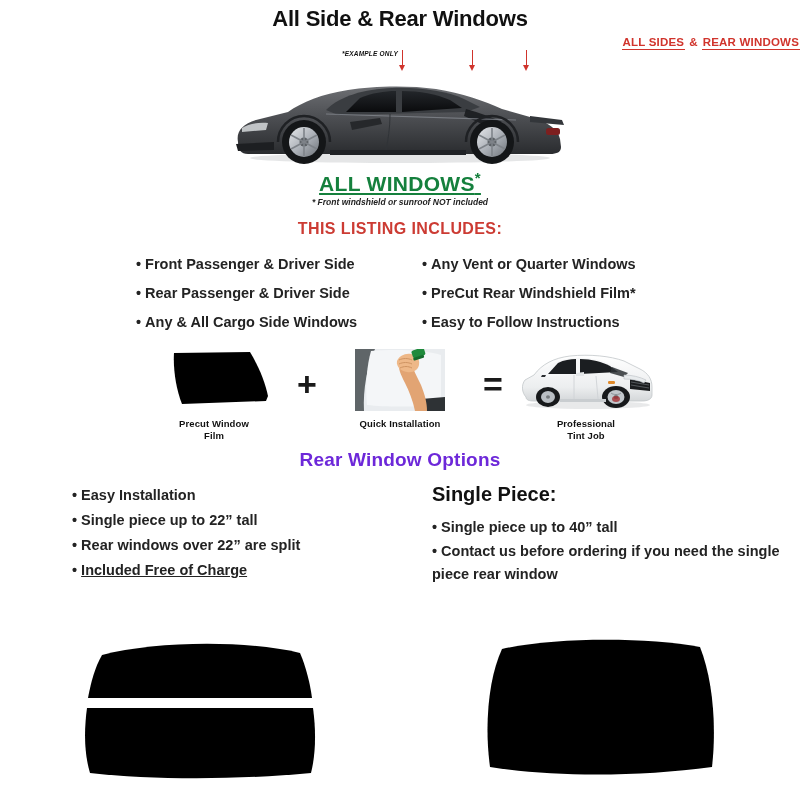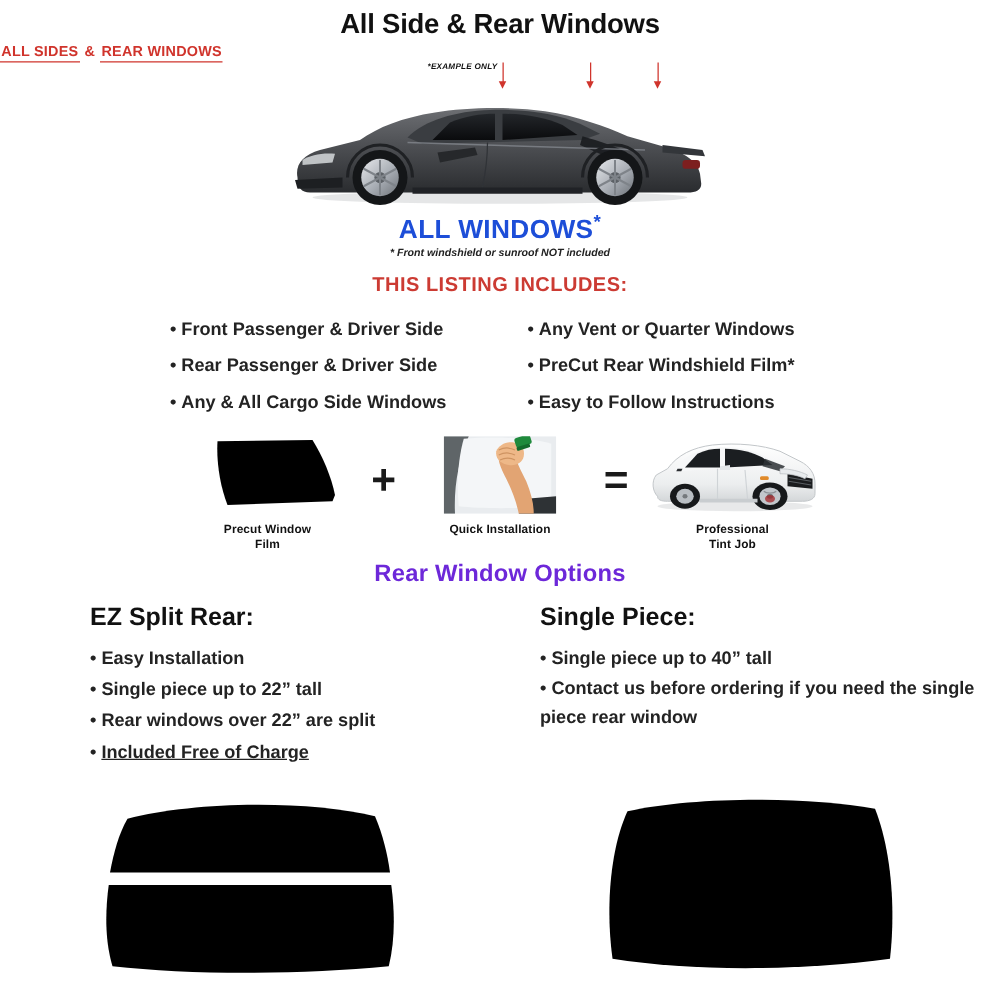--- a/index.html
+++ b/index.html
@@ -38,21 +38,21 @@
   
   .callout {
     position: relative;
     height: 38px;
     margin-top: 4px;
   }
   .callout-labels {
     position: absolute;
     left: 0; right: 0;
     top: 0;
-    text-align: left;
+    text-align: right;
     font-size: 11.5px;
     font-weight: bold;
     color: #d0342c;
     letter-spacing: 0.2px;
   }
   .callout-labels .seg {
     border-bottom: 1.6px solid #d0342c;
     padding: 0 1px 1px 1px;
     display: inline-block;
   }
@@ -107,21 +107,22 @@
 
   
   .allwin {
     text-align: center;
     margin-top: 2px;
   }
   .allwin-main {
     font-size: 21px;
     font-weight: bold;
     letter-spacing: 0.3px;
-    color: #1d4ed8;
+    color: #15803d;
+    text-decoration: underline;
   }
   .allwin-main sup { font-size: 15px; }
   .allwin-sub {
     font-size: 8.5px;
     font-style: italic;
     font-weight: bold;
     color: #222222;
     margin-top: 1px;
   }
 
@@ -471,21 +472,20 @@
       </div>
     </div>
 
   </div>
 
   <div class="rwo">Rear Window Options</div>
 
   <div class="options">
 
     <div class="opt-col left">
-      <div class="opt-title">EZ Split Rear:</div>
       <div class="opt-item"><span>•</span> <span>Easy Installation</span></div>
       <div class="opt-item"><span>•</span> <span>Single piece up to 22” tall</span></div>
       <div class="opt-item"><span>•</span> <span>Rear windows over 22” are split</span></div>
       <div class="opt-item"><span>•</span> <span class="u">Included Free of Charge</span></div>
     </div>
 
     <div class="opt-col right">
       <div class="opt-title">Single Piece:</div>
       <div class="opt-item"><span>•</span> <span>Single piece up to 40” tall</span></div>
       <div class="opt-item wrap"><span>•</span> <span>Contact us before ordering if you need the single piece rear window</span></div>

